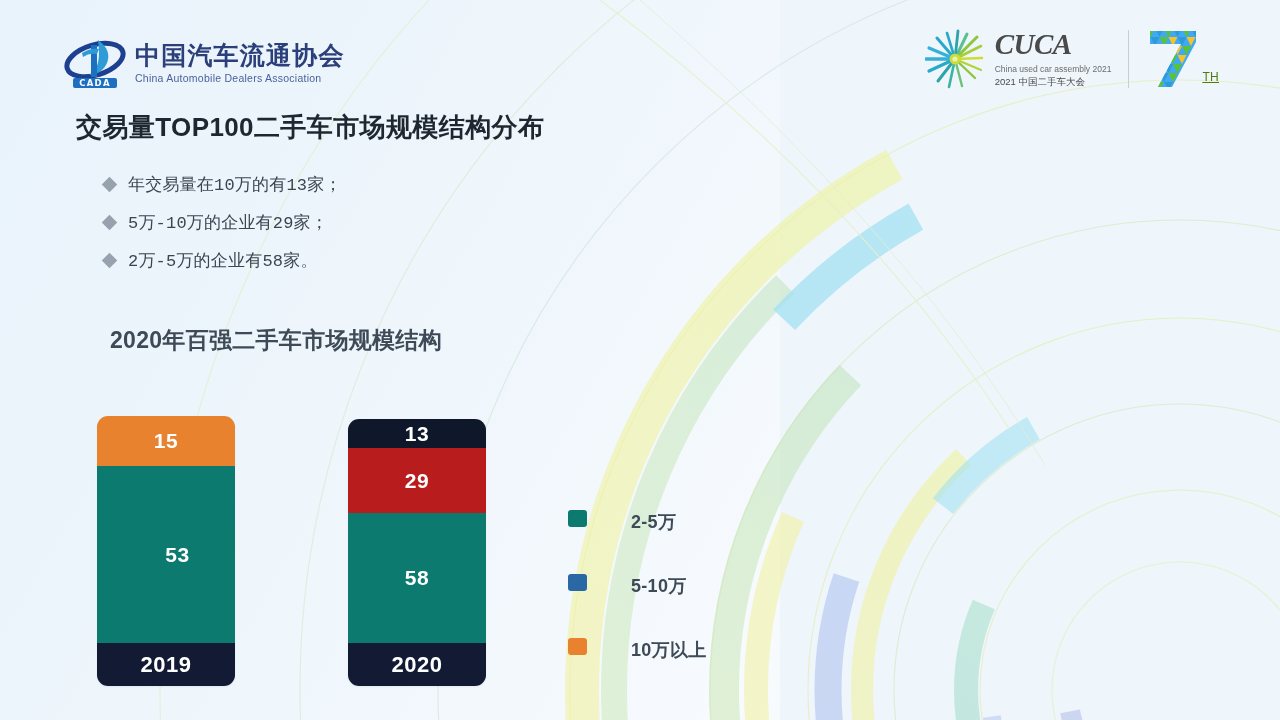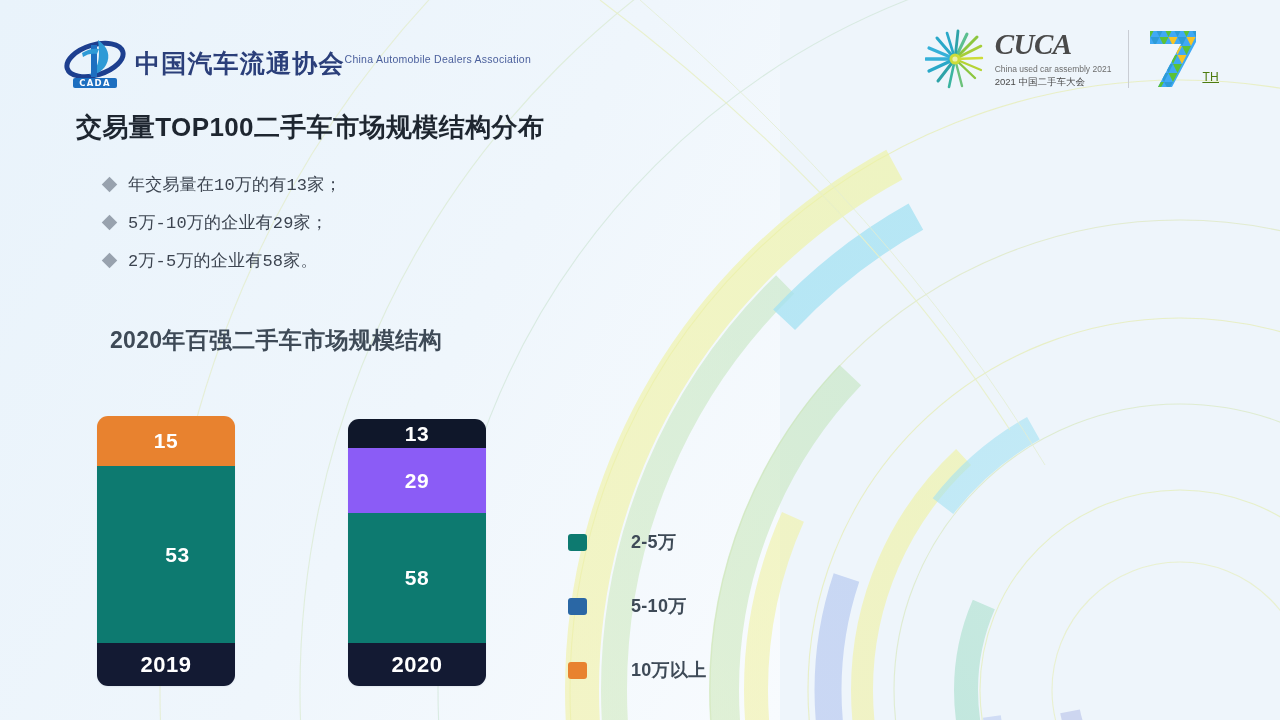--- a/index.html
+++ b/index.html
@@ -25,21 +25,21 @@
   }
 
   
   .slide{ position:absolute; inset:0; z-index:2; }
 
   .cada-logo{
     position:absolute; left:64px; top:37px;
     display:flex; align-items:center; gap:9px;
   }
   .cada-mark{ width:62px; height:52px; display:block; }
-  .cada-words{ display:flex; flex-direction:row; justify-content:center; }
+  .cada-words{ display:flex; flex-direction:column; justify-content:center; }
   .cada-cn{
     font-size:25px; font-weight:bold; color:#2b3f7a; letter-spacing:1.2px;
     line-height:1.08; white-space:nowrap;
   }
   .cada-en{
     font-size:10.5px; color:#4a5f9c; letter-spacing:.25px;
     line-height:1.2; margin-top:3px; white-space:nowrap;
   }
 
   .cuca-block{
@@ -103,21 +103,21 @@
     display:flex; align-items:center; justify-content:center;
     color:#ffffff; font-weight:bold; font-size:21px; letter-spacing:.5px;
   }
   .seg.top{ background:#e8822f; }
   .seg.mid{ background:#2a67a5; }
   .seg.bot{ background:#0d7a70; }
   .seg.yr{ background:#131a33; font-size:22px; }
 
   
   .legend{ position:absolute; left:568px; top:510px; }
-  .legend-row{ display:flex; align-items:center; height:64px; }
+  .legend-row{ display:flex; align-items:flex-start; height:64px; }
   .legend-sw{
     width:19px; height:17px; border-radius:3px; flex:none; margin-right:44px;
   }
   .legend-lbl{
     font-size:18px; font-weight:bold; color:#3e4a57; letter-spacing:.3px;
     white-space:nowrap;
   }
 </style>
 </head>
 <body>
@@ -315,21 +315,21 @@
   <div class="chart-area">
 
     <div class="bar y2019">
       <div class="seg top" style="flex: 15 1 0px; background: rgb(232, 130, 47);">15</div>
       <div class="seg bot" style="flex: 53 1 0px; background: rgb(13, 122, 112); padding-left: 23px;">53</div>
       <div class="seg yr" style="flex: 0 0 43px;">2019</div>
     </div>
 
     <div class="bar y2020">
       <div class="seg top" style="flex: 13 1 0px; background: #0f172a;">13</div>
-      <div class="seg mid" style="flex: 29 1 0px; background: #8b5cf6;">29</div>
+      <div class="seg mid" style="flex: 29 1 0px; background: #b91c1c;">29</div>
       <div class="seg bot" style="flex: 58 1 0px; background: rgb(13, 122, 112);">58</div>
       <div class="seg yr" style="flex: 0 0 43px;">2020</div>
     </div>
 
     <div class="legend">
       <div class="legend-row">
         <span class="legend-sw" style="background: rgb(13, 122, 112);"></span>
         <span class="legend-lbl">2-5万</span>
       </div>
       <div class="legend-row">

